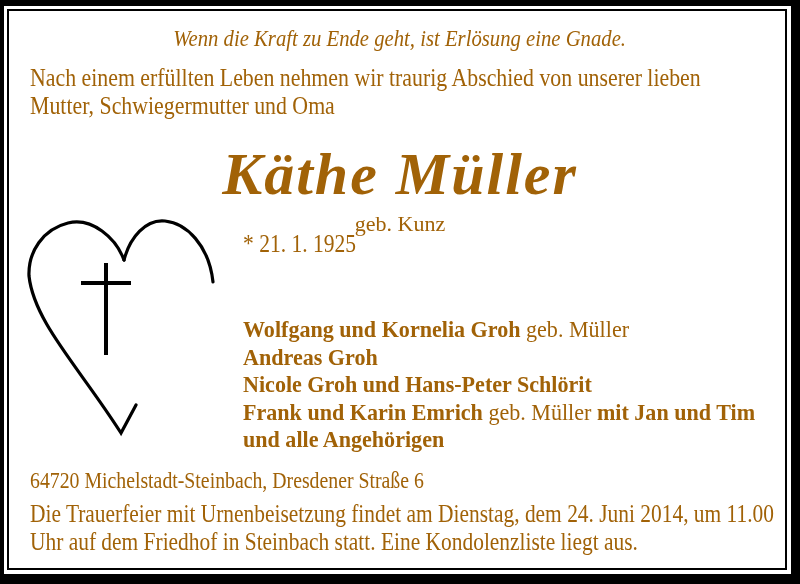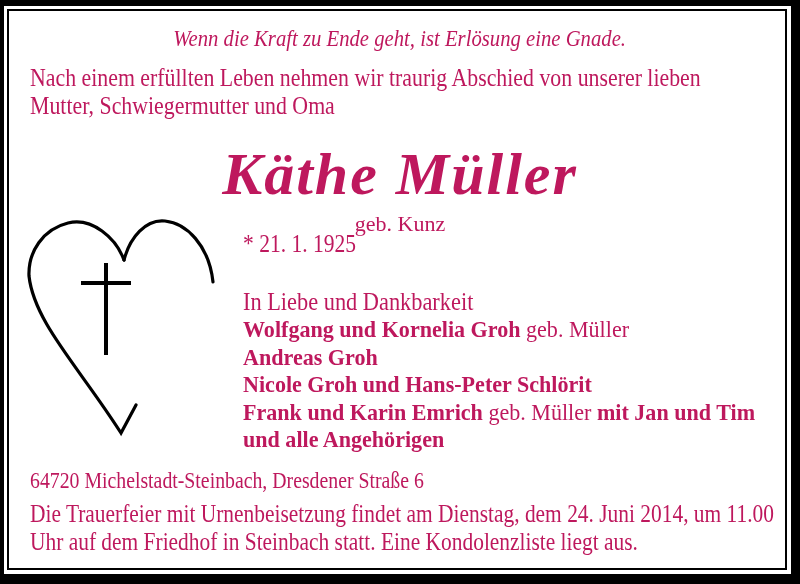--- a/index.html
+++ b/index.html
@@ -4,21 +4,21 @@
 <title>Käthe Müller</title>
 <style>
   html, body { margin: 0; padding: 0; background: #000; }
   .page {
     position: relative;
     width: 800px;
     height: 584px;
     background: #ffffff;
     overflow: hidden;
     font-family: "Liberation Serif", "DejaVu Serif", serif;
-    color: #be185d;
+    color: #a16207;
   }
   
   .frame-outer {
     position: absolute; inset: 0; z-index: 20; pointer-events: none;
     border-style: solid; border-color: #000;
     border-width: 6px 9px 10px 4px;
   }
   .frame-inner {
     position: absolute; z-index: 21; pointer-events: none;
     top: 9px; right: 13px; bottom: 14px; left: 7px;
@@ -99,23 +99,20 @@
 
       <path d="M 100 48 C 92 26, 68 5, 44 11 C 19 17, 4 40, 5 64 C 10 110, 55 155, 97 221 L 112 193" fill="none" stroke="#000" stroke-width="3.2" stroke-linecap="round" stroke-linejoin="miter"></path>
 
       <path d="M 100 48 C 106 25, 122 7, 141 9 C 162 11, 185 33, 189 70" fill="none" stroke="#000" stroke-width="3.2" stroke-linecap="round"></path>
 
       <path d="M 82 51 L 82 143" fill="none" stroke="#000" stroke-width="4" stroke-linecap="butt"></path>
       <path d="M 57 71 L 107 71" fill="none" stroke="#000" stroke-width="4" stroke-linecap="butt"></path>
     </svg>
   </div>
 
-  <div class="abs farewell">
-    <span class="cond">In Liebe und Dankbarkeit</span>
-  </div>
 
   <div class="abs mourners">
       <div class="mourner-line"><span class="seg-bold">Wolfgang und Kornelia Groh</span><span class="seg-reg"> geb. Müller</span></div>
       <div class="mourner-line"><span class="seg-bold">Andreas Groh</span></div>
       <div class="mourner-line"><span class="seg-bold">Nicole Groh und Hans-Peter Schlörit</span></div>
       <div class="mourner-line"><span class="seg-bold">Frank und Karin Emrich</span><span class="seg-reg"> geb. Müller </span><span class="seg-bold">mit Jan und Tim</span></div>
       <div class="mourner-line"><span class="seg-bold">und alle Angehörigen</span></div>
     </div>
 
   <div class="abs address">

